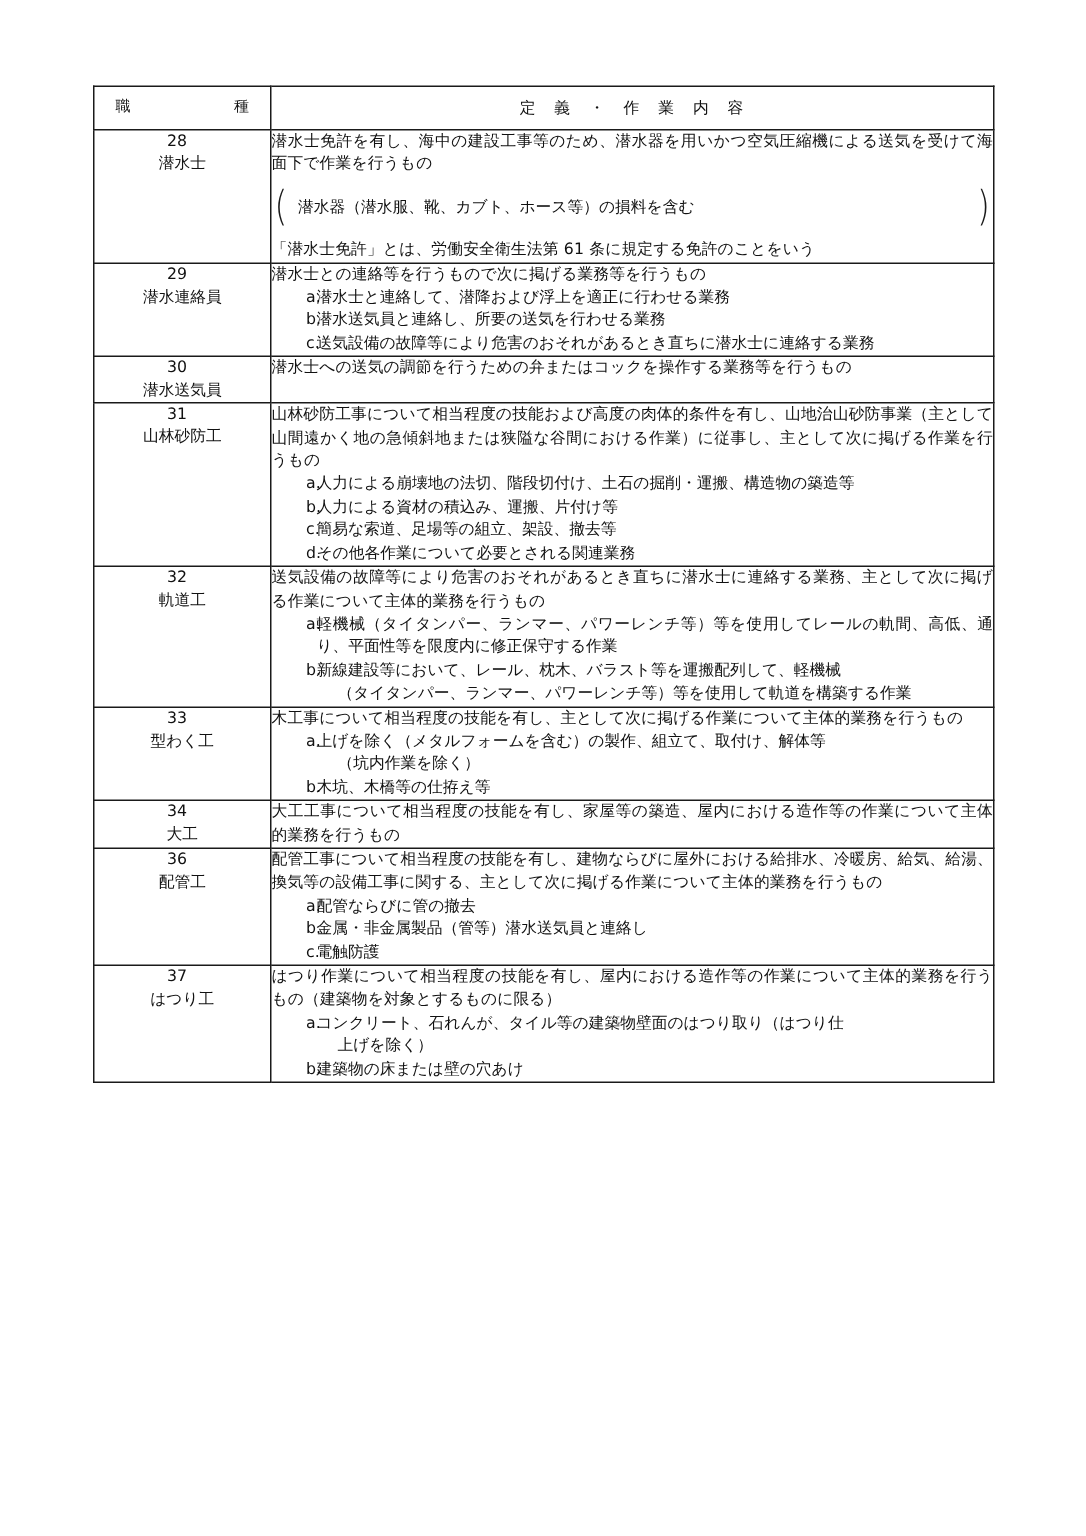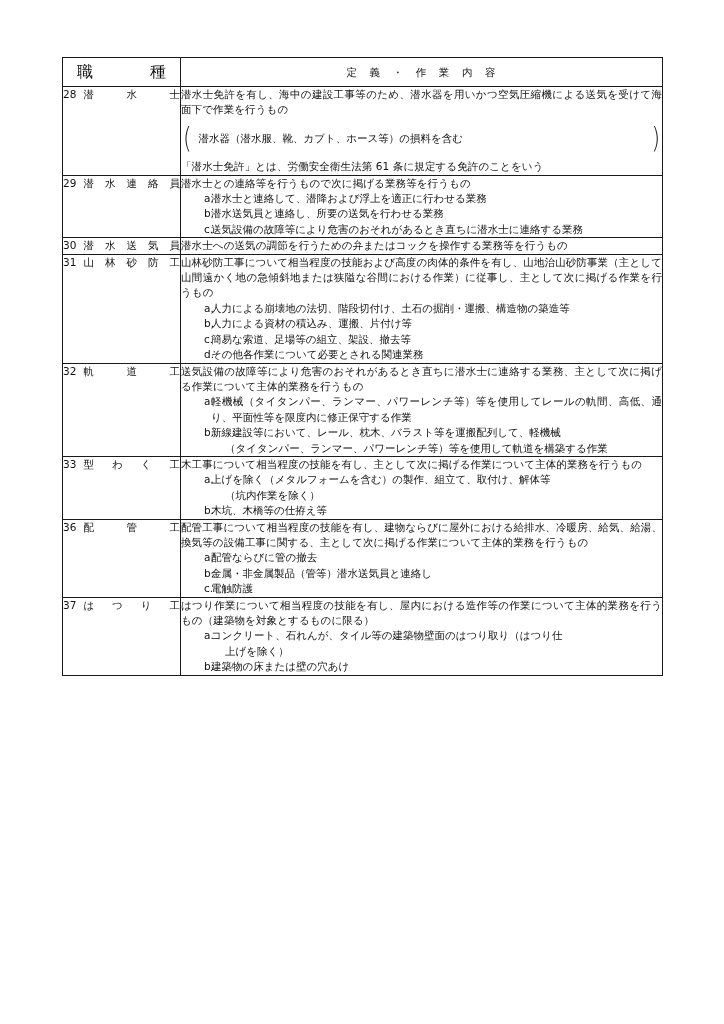--- a/index.html
+++ b/index.html
@@ -57,32 +57,33 @@
     line-height: 28px;
     letter-spacing: 0.10em;
     white-space: pre;
   }
   .hdr-name {
     display: block;
     padding: 0 14px;
     text-align: justify;
     text-align-last: justify;
     line-height: 28px;
-    font-size: 16px;
+    font-size: 10px;
   }
 
   
   .name-cell {
     padding: 7px 9px 7px 7px;
   }
   .name-row {
     display: flex;
     align-items: center;
     font-size: 10.5px;
     line-height: 15px;
+    flex-direction: column;
   }
   .name-num {
     flex: 0 0 auto;
     padding-right: 7px;
     font-family: "DejaVu Sans", "Liberation Sans", sans-serif;
   }
   .name-label {
     flex: 1 1 auto;
     text-align: justify;
     text-align-last: justify;
@@ -336,20 +337,31 @@
                   <span class="sub-text">
                     <span class="cont">木坑、木橋等の仕拵え等</span>
                   </span>
                 </li>
               </ul>
             </td>
           </tr>
           <tr>
             <td class="name-cell">
               <div class="name-row">
+                <span class="name-num">34</span>
+                <span class="name-label">大工</span>
+              </div>
+            </td>
+            <td class="desc-cell">
+              <p class="para">大工工事について相当程度の技能を有し、家屋等の築造、屋内における造作等の作業について主体的業務を行うもの</p>
+            </td>
+          </tr>
+          <tr>
+            <td class="name-cell">
+              <div class="name-row">
                 <span class="name-num">36</span>
                 <span class="name-label">配管工</span>
               </div>
             </td>
             <td class="desc-cell">
               <p class="para">配管工事について相当程度の技能を有し、建物ならびに屋外における給排水、冷暖房、給気、給湯、換気等の設備工事に関する、主として次に掲げる作業について主体的業務を行うもの</p>
               <ul class="sub-list">
                 <li class="sub-item">
                   <span class="sub-marker">a.</span>
                   <span class="sub-text">

